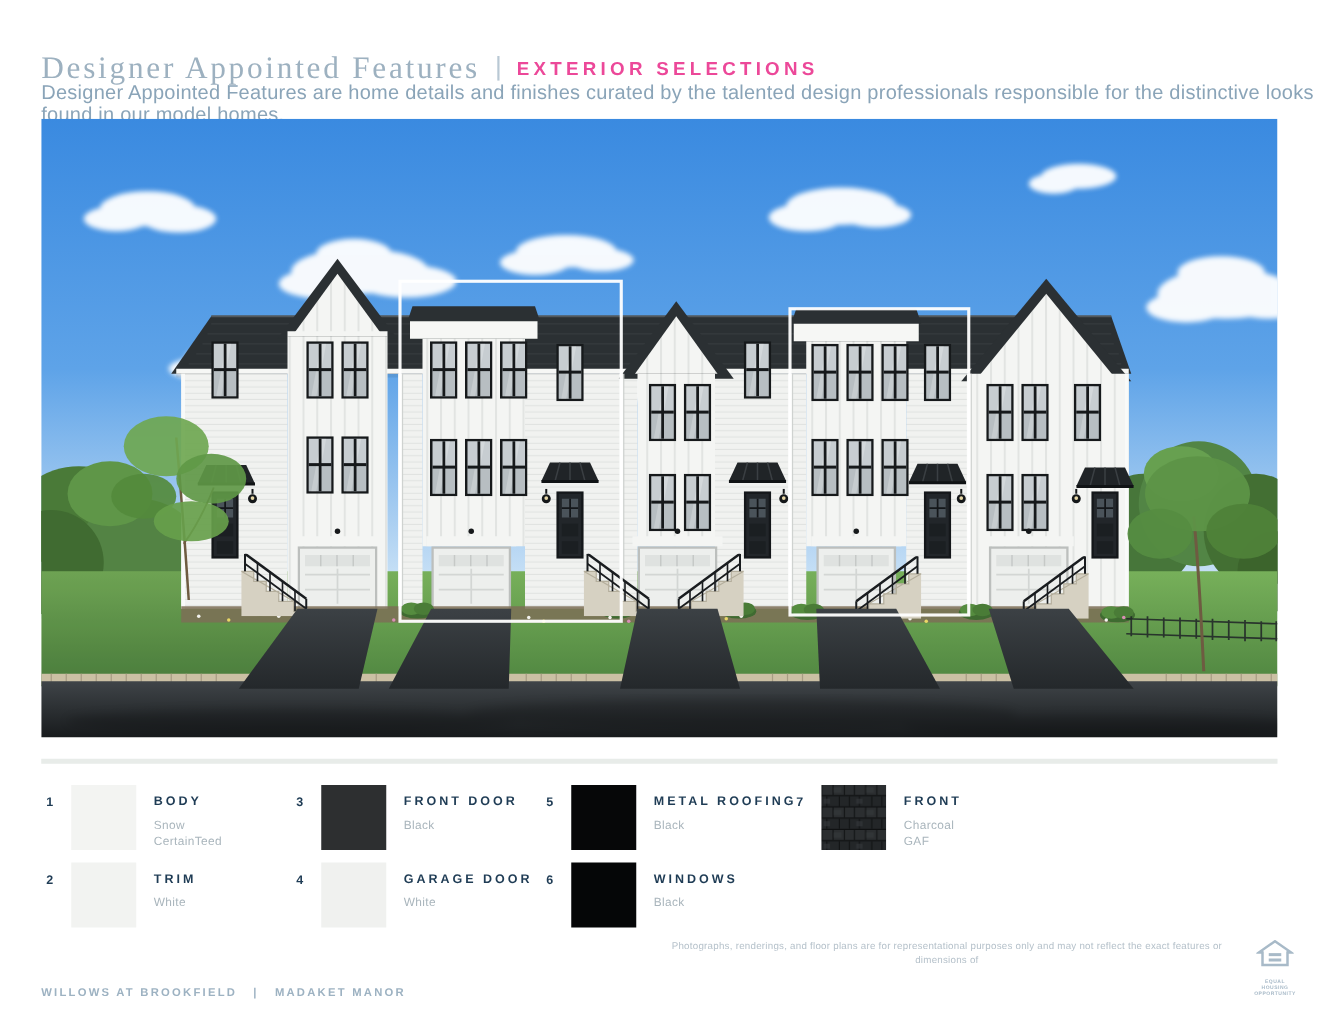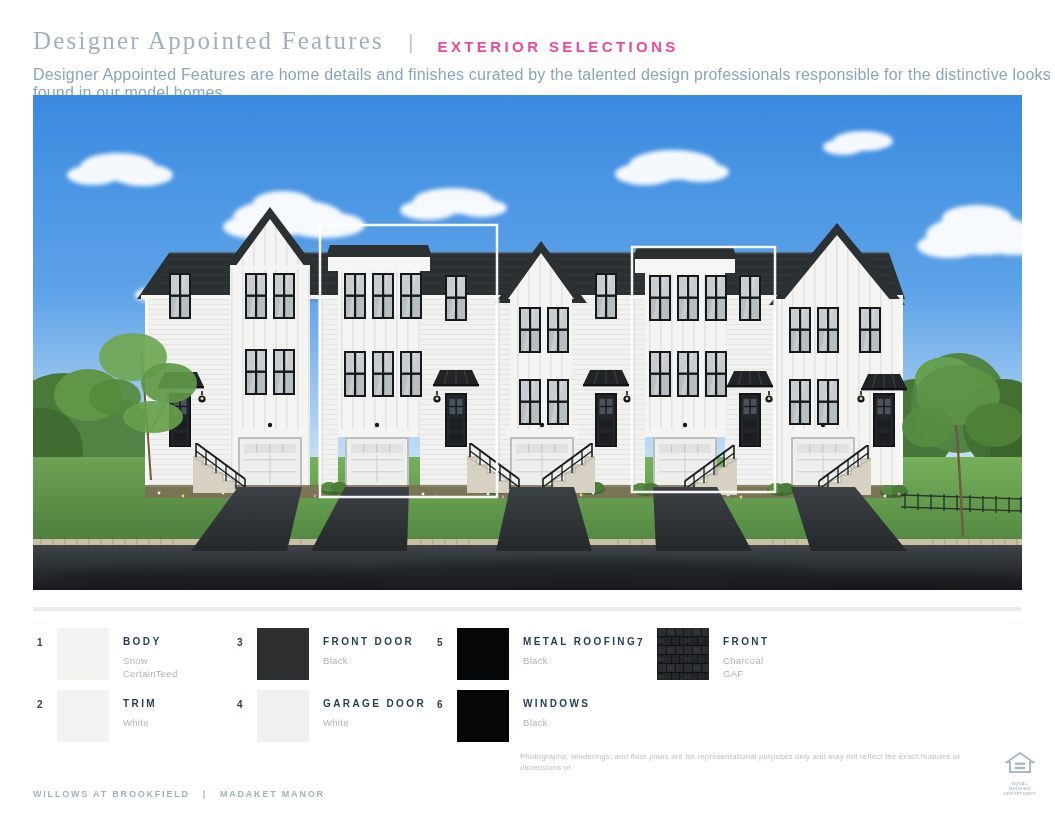--- a/index.html
+++ b/index.html
@@ -1,21 +1,21 @@
 <!DOCTYPE html>
 <html><head>
 <meta charset="utf-8">
 <style>
   html,body{margin:0;padding:0;background:#ffffff;}
   .page{position:relative;width:1055px;height:815px;background:#ffffff;overflow:hidden;
         font-family:"Liberation Sans",sans-serif;}
   .abs{position:absolute;}
 
   
-  .hdr-row{left:33px;top:27px;display:flex;align-items:flex-end;gap:24px;white-space:nowrap;}
+  .hdr-row{left:33px;top:41px;display:flex;align-items:center;gap:12px;white-space:nowrap;}
   .hdr-title{font-family:"Liberation Serif",serif;font-size:25px;font-weight:400;
              letter-spacing:2.2px;color:#9db1c0;}
   .hdr-sep{font-size:21px;font-weight:300;color:#b9c8d4;position:relative;top:-1px;}
   .hdr-section{font-size:15px;font-weight:700;letter-spacing:3.4px;color:#ec4899;}
   .hdr-desc{left:33px;top:66px;font-size:16px;color:#8aa4b8;letter-spacing:.2px;}
 
   
   .hero{left:33px;top:95px;width:989px;height:495px;}
   .hero svg{display:block;}
 
@@ -29,21 +29,21 @@
   .li .sw svg{position:absolute;inset:0;}
   .li .txt{margin-left:14px;padding-top:8px;}
   .li .lt{font-size:10px;font-weight:700;letter-spacing:2.4px;color:#1f3c55;}
   .li .lv{margin-top:8px;font-size:9.5px;line-height:12.5px;color:#a9b5bc;letter-spacing:.3px;}
   .p-r1{top:628px;} .p-r2{top:690px;}
   .p-c1{left:37px;} .p-c2{left:237px;} .p-c3{left:437px;} .p-c4{left:637px;}
 
   
   .ft-left{left:33px;top:757px;font-size:9px;font-weight:700;letter-spacing:1.8px;
            color:#9db2c2;white-space:pre;line-height:15px;}
-  .ft-disc{left:520px;top:752px;width:475px;text-align:left;font-size:7.8px;
+  .ft-disc{left:520px;top:752px;width:475px;text-align:center;font-size:7.8px;
            line-height:10.8px;color:#b5c1ca;letter-spacing:.2px;}
   .eho{left:1003px;top:752px;width:34px;text-align:center;color:#a8bac8;}
   .eho .eho-txt{font-size:4px;font-weight:700;letter-spacing:.4px;line-height:5px;margin-top:1px;}
 </style>
 </head>
 <body>
 
 <div class="page">
 
   <div class="abs hdr-row">

